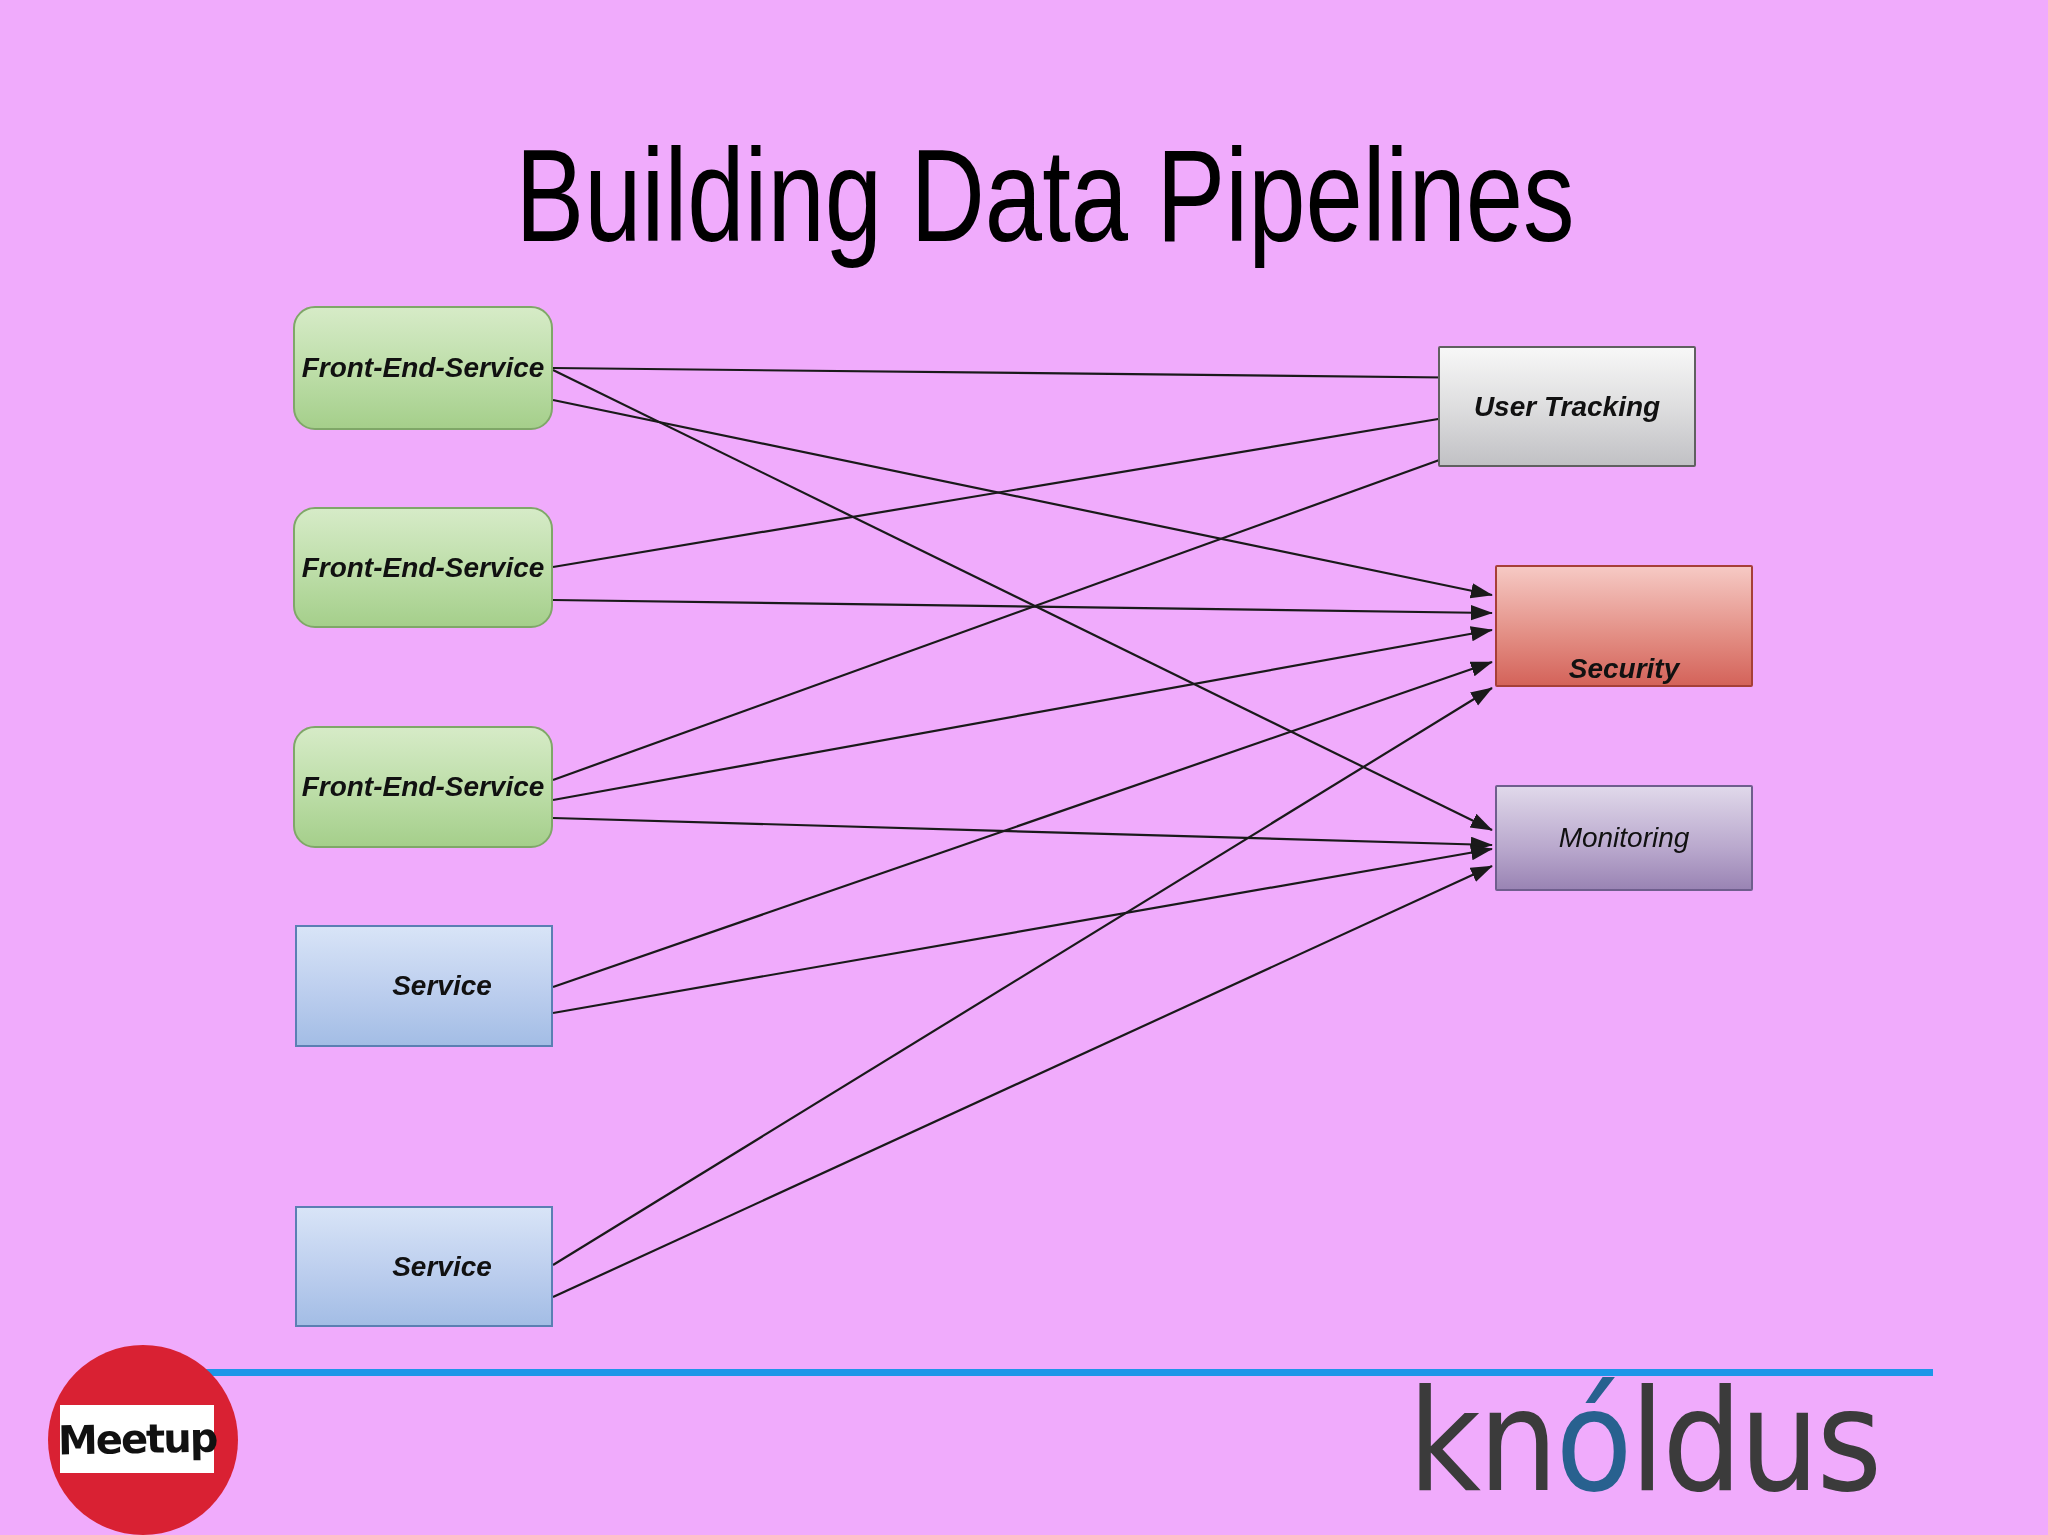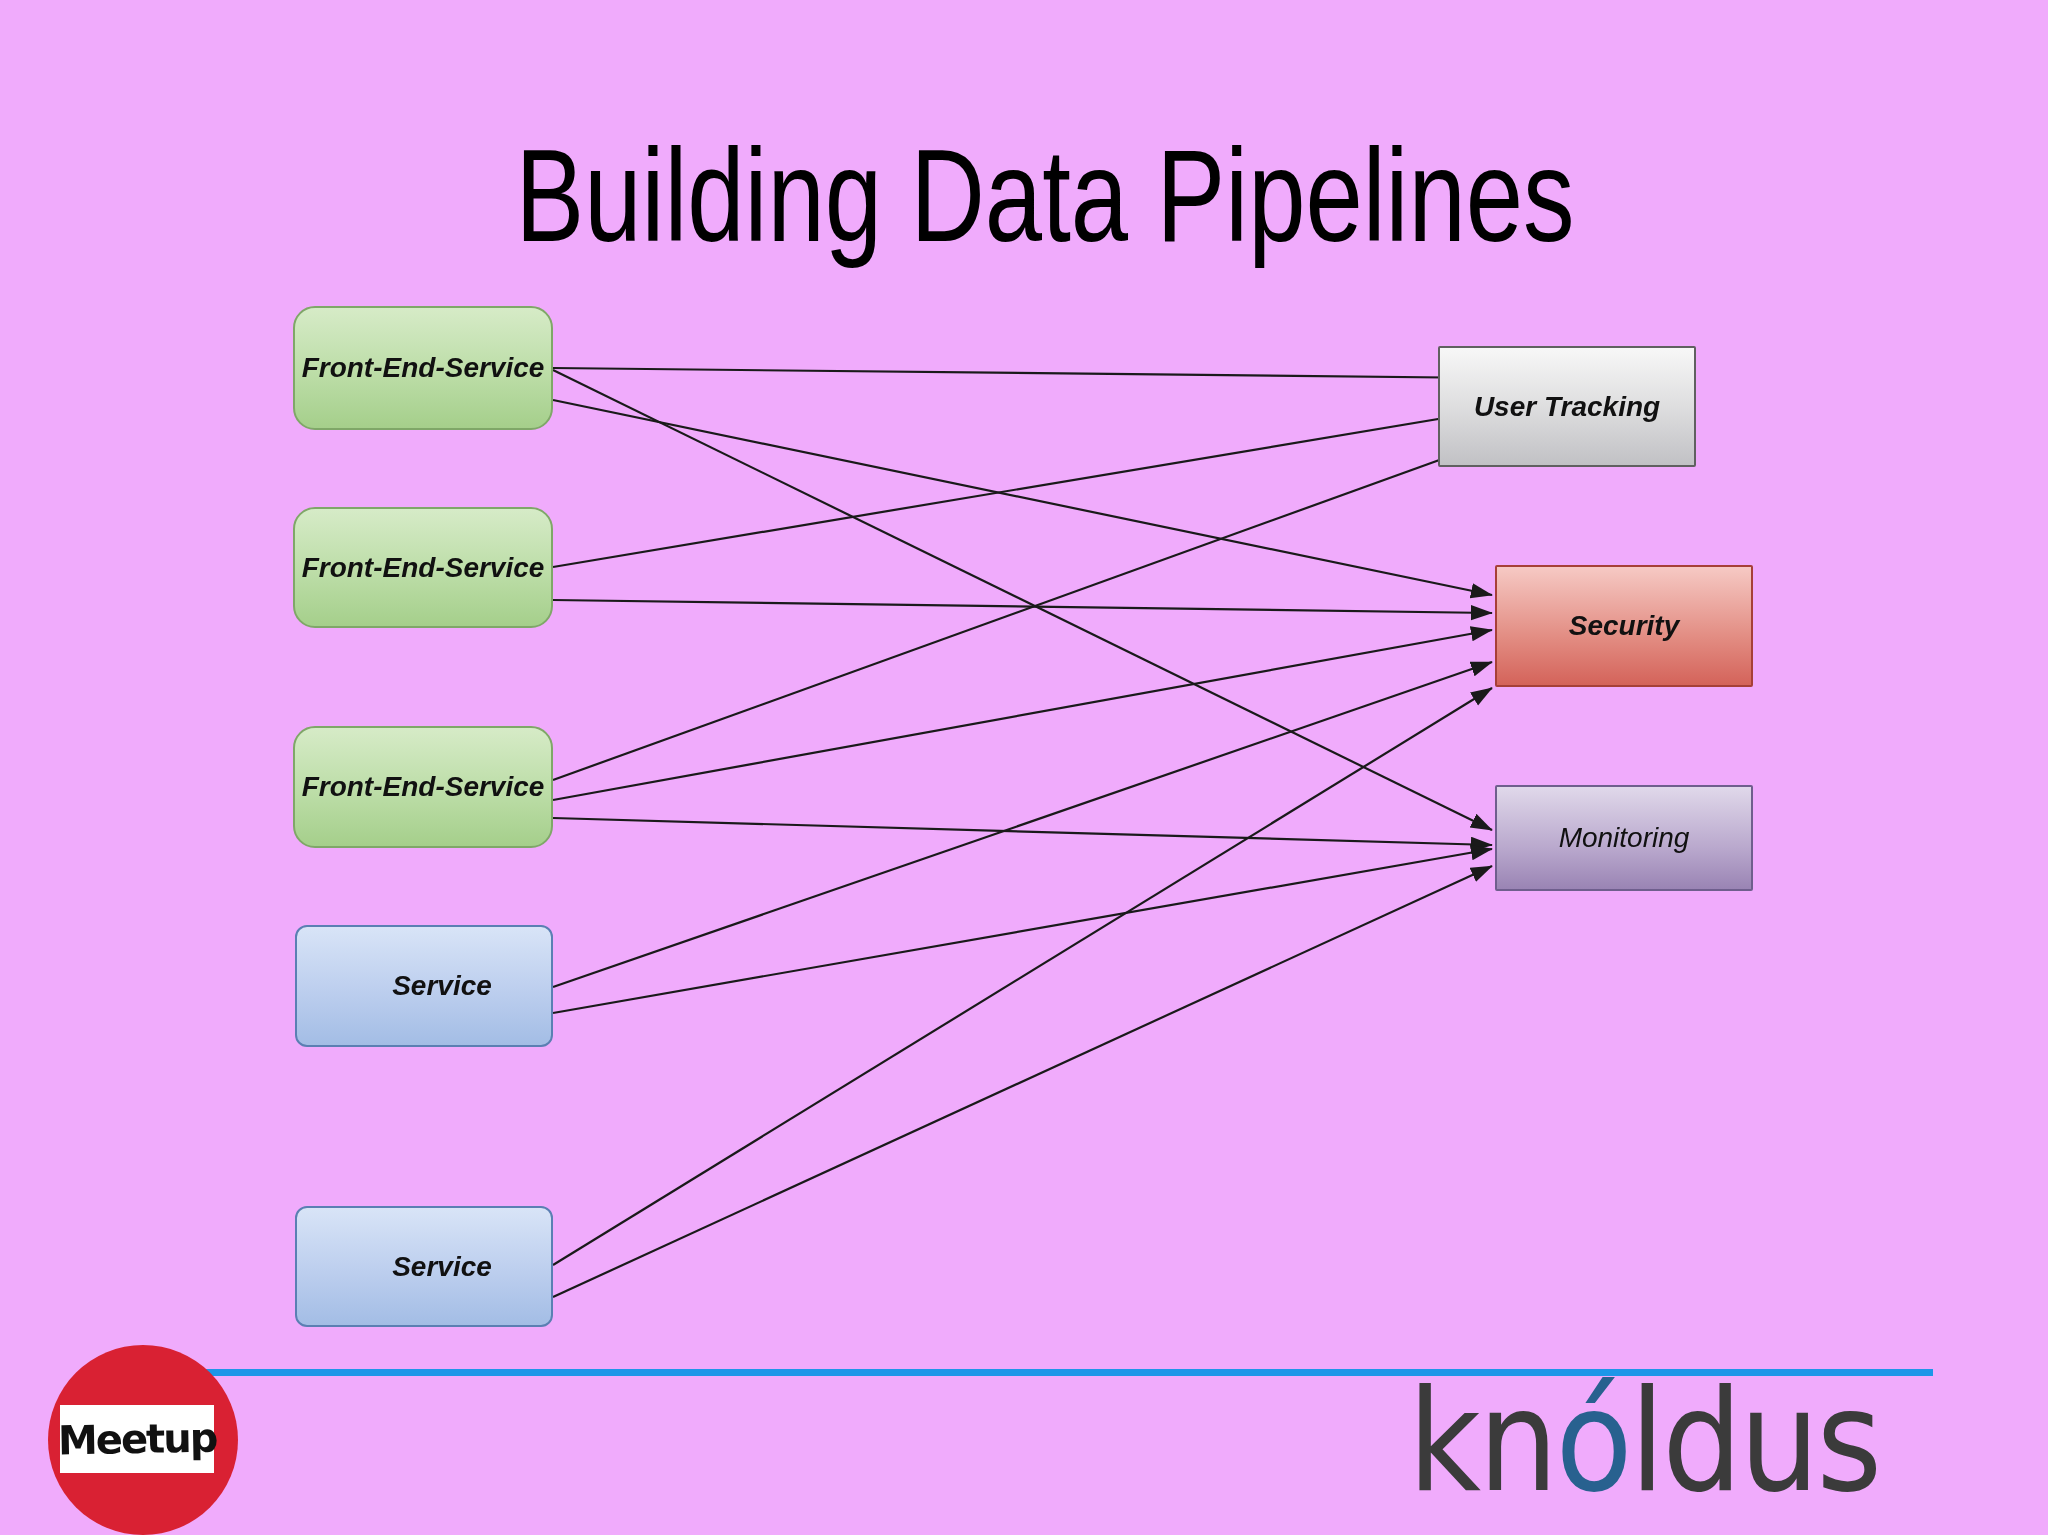--- a/index.html
+++ b/index.html
@@ -16,21 +16,21 @@
   .node{
     position:absolute;display:flex;align-items:center;justify-content:center;
     box-sizing:border-box;font-size:28px;font-weight:700;color:#111;text-align:center;font-style:italic;
   }
   .node-frontend{
     background:linear-gradient(180deg,#d6ebc7 0%,#bcdda7 55%,#a5cf8b 100%);
     border:2px solid #7fa768;border-radius:22px;
   }
   .node-service{
     background:linear-gradient(180deg,#d8e4f7 0%,#bcceee 55%,#a3bde5 100%);
-    border:2px solid #5b7fb3;border-radius:12px;padding-left:36px;
+    border:2px solid #5b7fb3;border-radius:0;padding-left:36px;
   }
   .node-tracking{
     background:linear-gradient(180deg,#f7f7f7 0%,#dededf 50%,#c1c1c5 100%);
     border:2px solid #606060;border-radius:2px;
   }
   .node-security{
     background:linear-gradient(180deg,#f6c9c4 0%,#e28c82 60%,#d4635a 100%);
     border:2px solid #a63f38;border-radius:2px;
   }
   .node-monitoring{
@@ -100,21 +100,21 @@
       </div>
       <div class="node node-service" style="left: 295px; top: 925px; width: 258px; height: 122px;">
         <span>Service</span>
       </div>
       <div class="node node-service" style="left: 295px; top: 1206px; width: 258px; height: 121px;">
         <span>Service</span>
       </div>
       <div class="node node-tracking" style="left: 1438px; top: 346px; width: 258px; height: 121px;">
         <span>User Tracking</span>
       </div>
-      <div class="node node-security" style="left: 1495px; top: 565px; width: 258px; height: 122px;">
+      <div class="node node-security" style="left: 1495px; top: 565px; width: 258px; height: 122px; align-items: flex-end;">
         <span>Security</span>
       </div>
       <div class="node node-monitoring" style="left: 1495px; top: 785px; width: 258px; height: 106px;">
         <span>Monitoring</span>
       </div>
     </div>
 
   <div class="footer-line" style="background: rgb(30, 150, 232);"></div>
 
   <div class="meetup-badge" style="background: rgb(217, 33, 51);">

